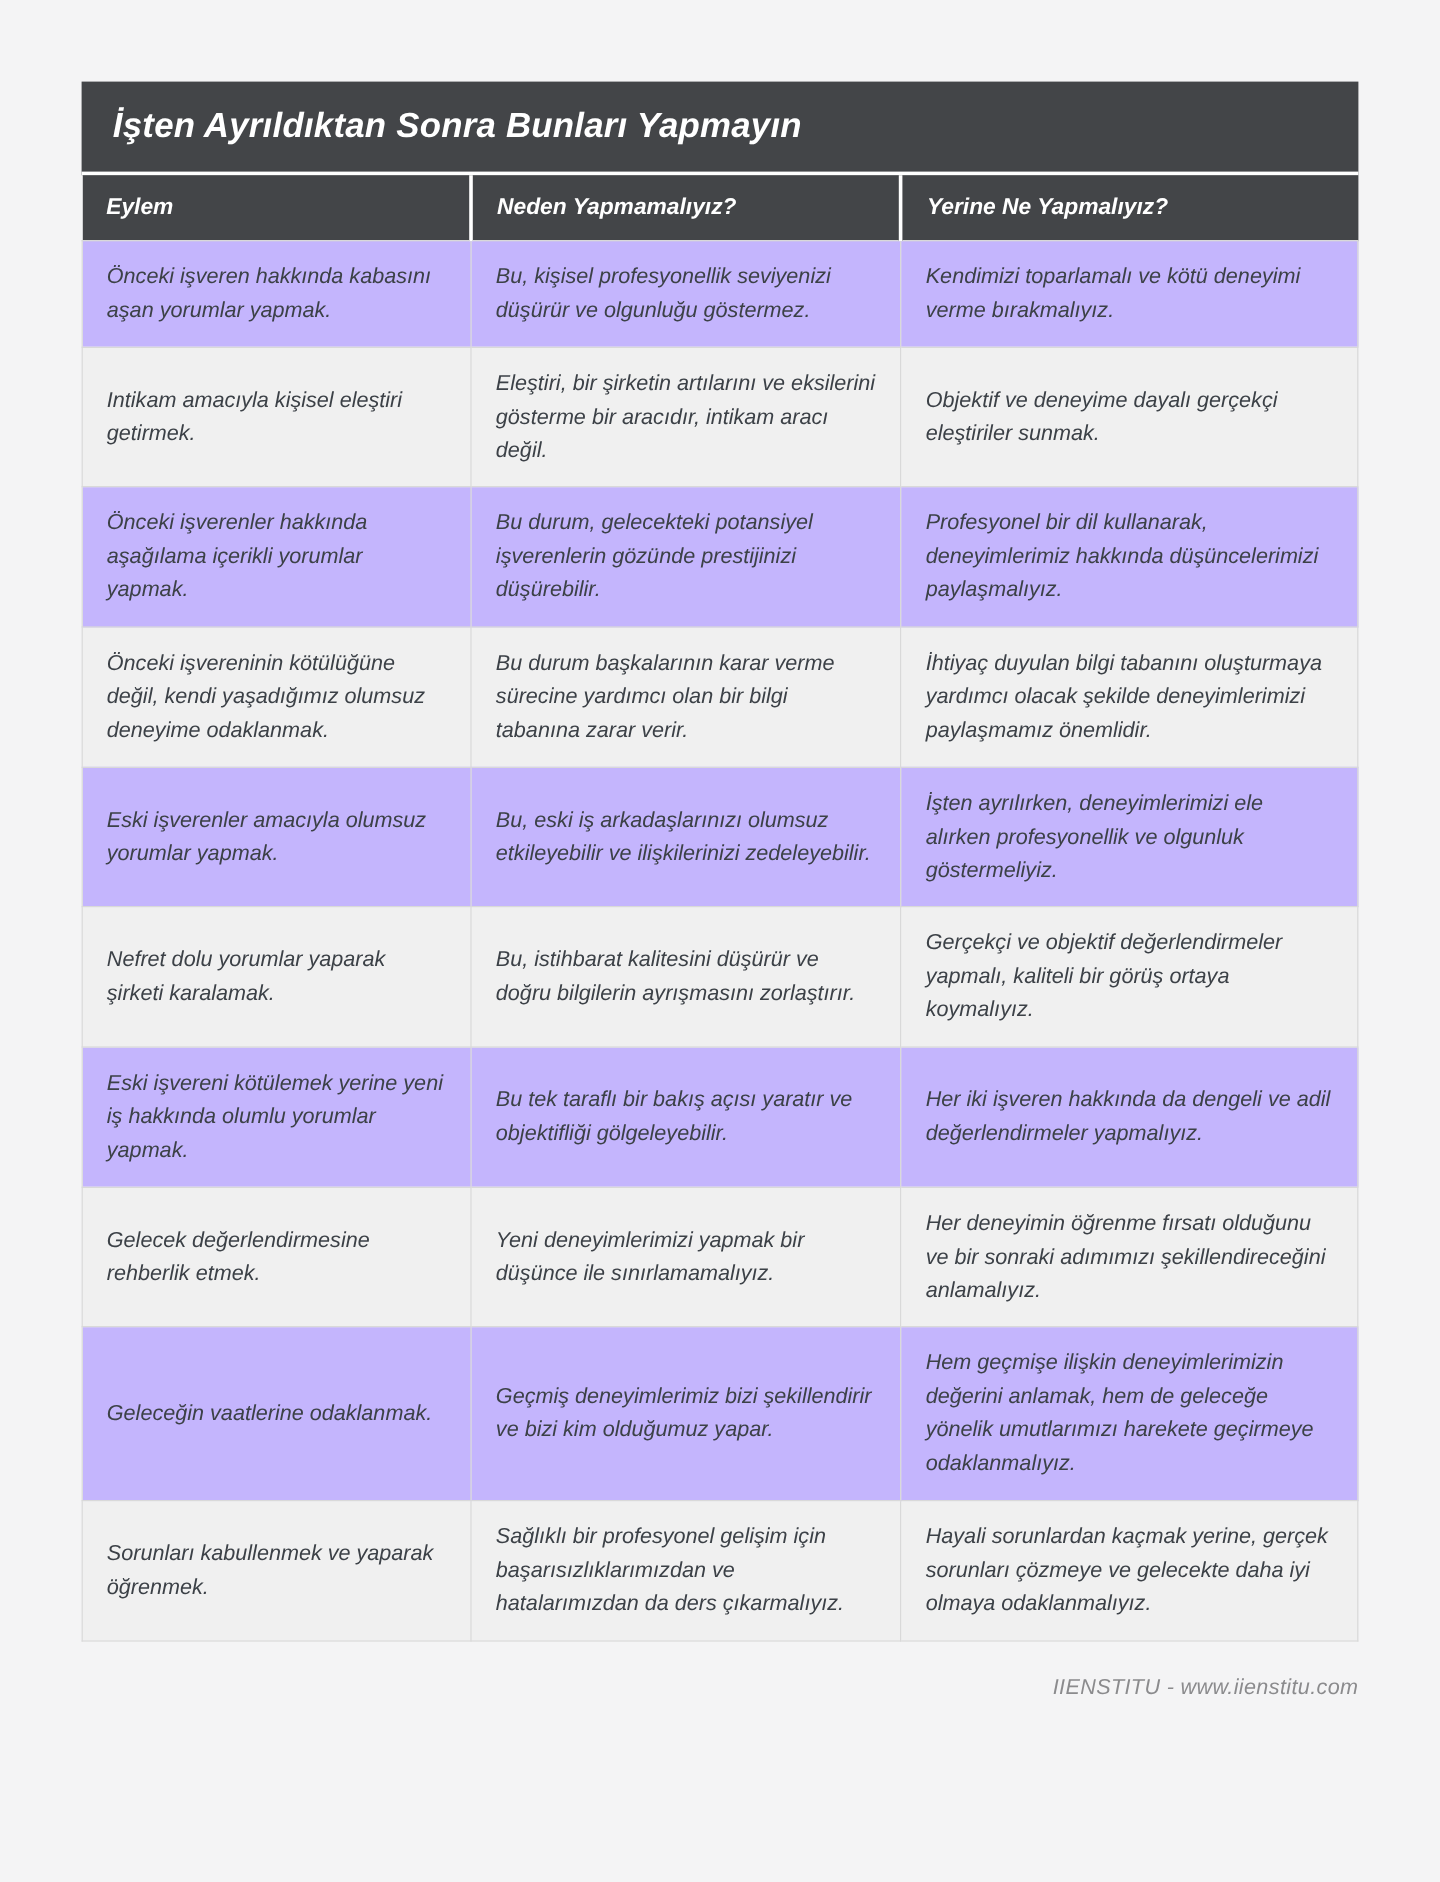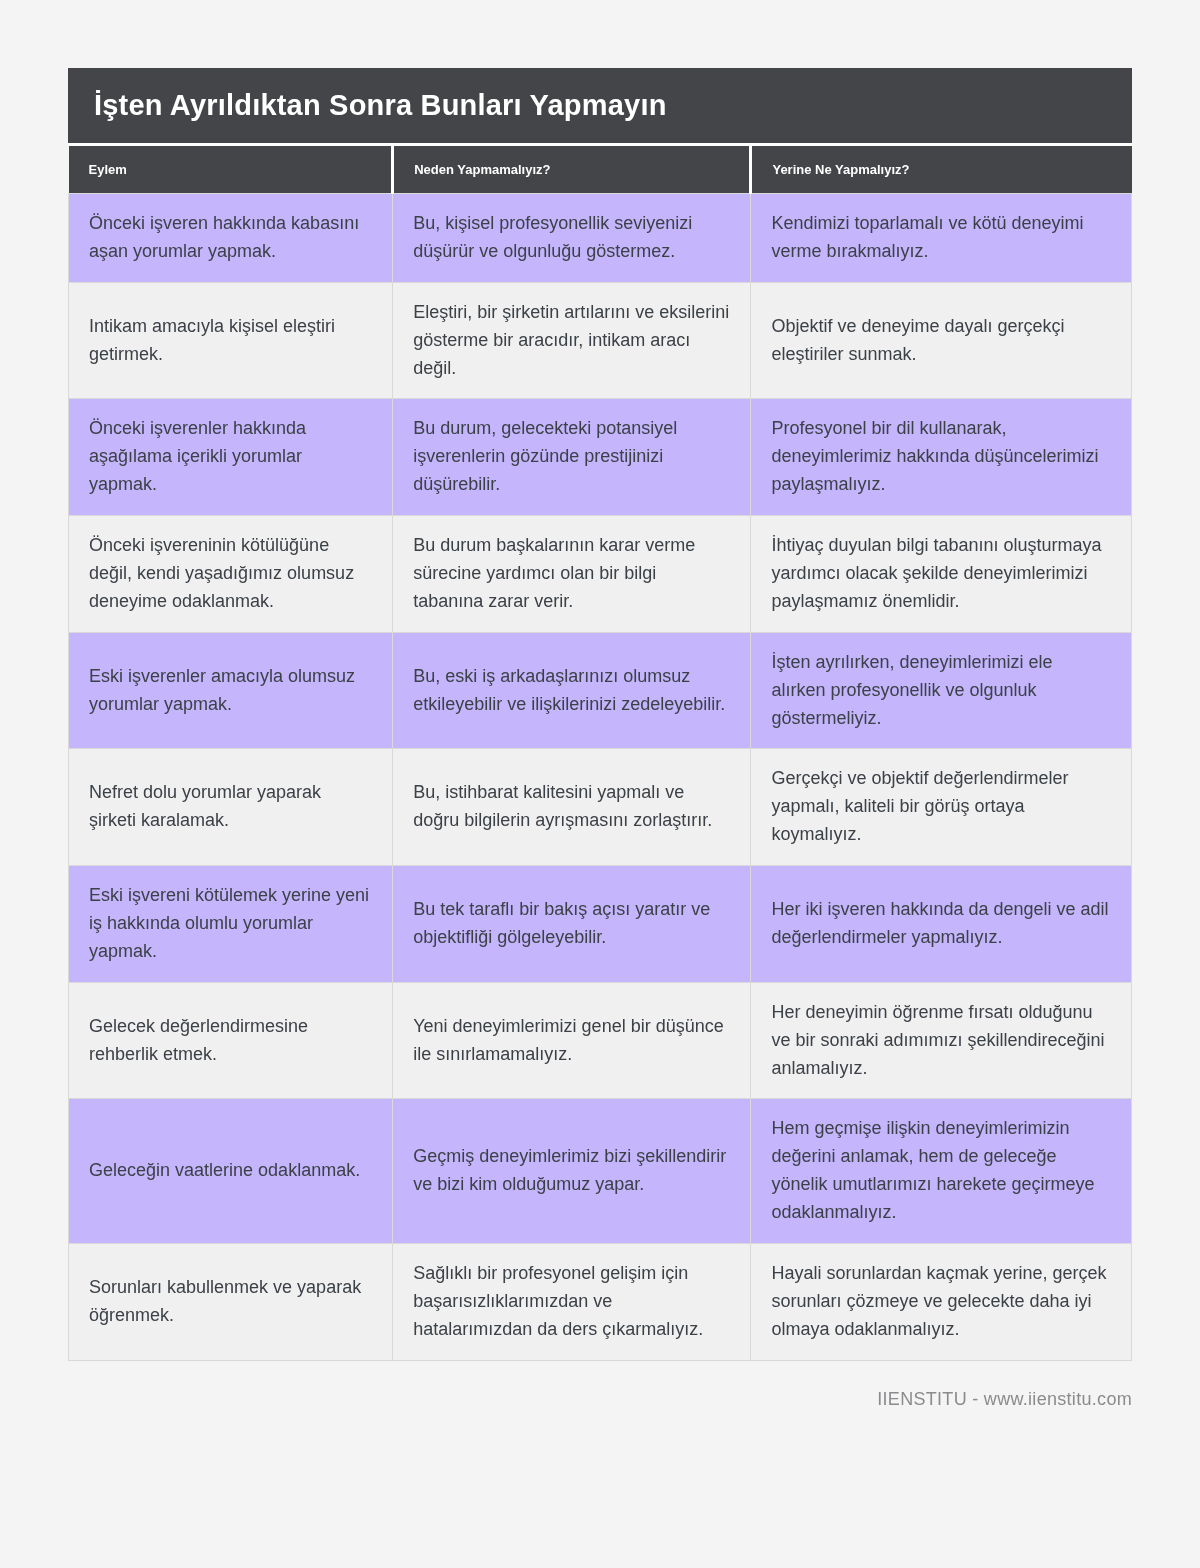--- a/index.html
+++ b/index.html
@@ -8,20 +8,21 @@
   }
   body {
     width: 1200px;
     height: 1568px;
     background: #f4f4f5;
     font-family: "Liberation Sans", "DejaVu Sans", sans-serif;
     -webkit-font-smoothing: antialiased;
   }
   .page {
     padding-top: 68px;
+    font-style: italic;
   }
   .table-container {
     width: 1064px;
     margin: 0 auto;
   }
   .title-bar {
     background: #434548;
     color: #ffffff;
     font-size: 29px;
     font-weight: bold;
@@ -34,21 +35,21 @@
     border-collapse: collapse;
     table-layout: fixed;
   }
   table.info-table col.c1 { width: 30.5%; }
   table.info-table col.c2 { width: 33.7%; }
   table.info-table col.c3 { width: 35.8%; }
   table.info-table thead th {
     background: #434548;
     color: #ffffff;
     text-align: left;
-    font-size: 13px;
+    font-size: 19px;
     font-weight: bold;
     padding: 16px 20px;
     border-right: 3px solid #ffffff;
   }
   table.info-table thead th:last-child {
     border-right: none;
   }
   table.info-table tbody td {
     border: 1px solid #d9d9d9;
     padding: 16px 20px;
@@ -112,31 +113,31 @@
             <td>Bu durum başkalarının karar verme sürecine yardımcı olan bir bilgi tabanına zarar verir.</td>
             <td>İhtiyaç duyulan bilgi tabanını oluşturmaya yardımcı olacak şekilde deneyimlerimizi paylaşmamız önemlidir.</td>
           </tr>
           <tr>
             <td>Eski işverenler amacıyla olumsuz yorumlar yapmak.</td>
             <td>Bu, eski iş arkadaşlarınızı olumsuz etkileyebilir ve ilişkilerinizi zedeleyebilir.</td>
             <td>İşten ayrılırken, deneyimlerimizi ele alırken profesyonellik ve olgunluk göstermeliyiz.</td>
           </tr>
           <tr>
             <td>Nefret dolu yorumlar yaparak şirketi karalamak.</td>
-            <td>Bu, istihbarat kalitesini yapmalı ve doğru bilgilerin ayrışmasını zorlaştırır.</td>
+            <td>Bu, istihbarat kalitesini düşürür ve doğru bilgilerin ayrışmasını zorlaştırır.</td>
             <td>Gerçekçi ve objektif değerlendirmeler yapmalı, kaliteli bir görüş ortaya koymalıyız.</td>
           </tr>
           <tr>
             <td>Eski işvereni kötülemek yerine yeni iş hakkında olumlu yorumlar yapmak.</td>
             <td>Bu tek taraflı bir bakış açısı yaratır ve objektifliği gölgeleyebilir.</td>
             <td>Her iki işveren hakkında da dengeli ve adil değerlendirmeler yapmalıyız.</td>
           </tr>
           <tr>
             <td>Gelecek değerlendirmesine rehberlik etmek.</td>
-            <td>Yeni deneyimlerimizi genel bir düşünce ile sınırlamamalıyız.</td>
+            <td>Yeni deneyimlerimizi yapmak bir düşünce ile sınırlamamalıyız.</td>
             <td>Her deneyimin öğrenme fırsatı olduğunu ve bir sonraki adımımızı şekillendireceğini anlamalıyız.</td>
           </tr>
           <tr>
             <td>Geleceğin vaatlerine odaklanmak.</td>
             <td>Geçmiş deneyimlerimiz bizi şekillendirir ve bizi kim olduğumuz yapar.</td>
             <td>Hem geçmişe ilişkin deneyimlerimizin değerini anlamak, hem de geleceğe yönelik umutlarımızı harekete geçirmeye odaklanmalıyız.</td>
           </tr>
           <tr>
             <td>Sorunları kabullenmek ve yaparak öğrenmek.</td>
             <td>Sağlıklı bir profesyonel gelişim için başarısızlıklarımızdan ve hatalarımızdan da ders çıkarmalıyız.</td>

